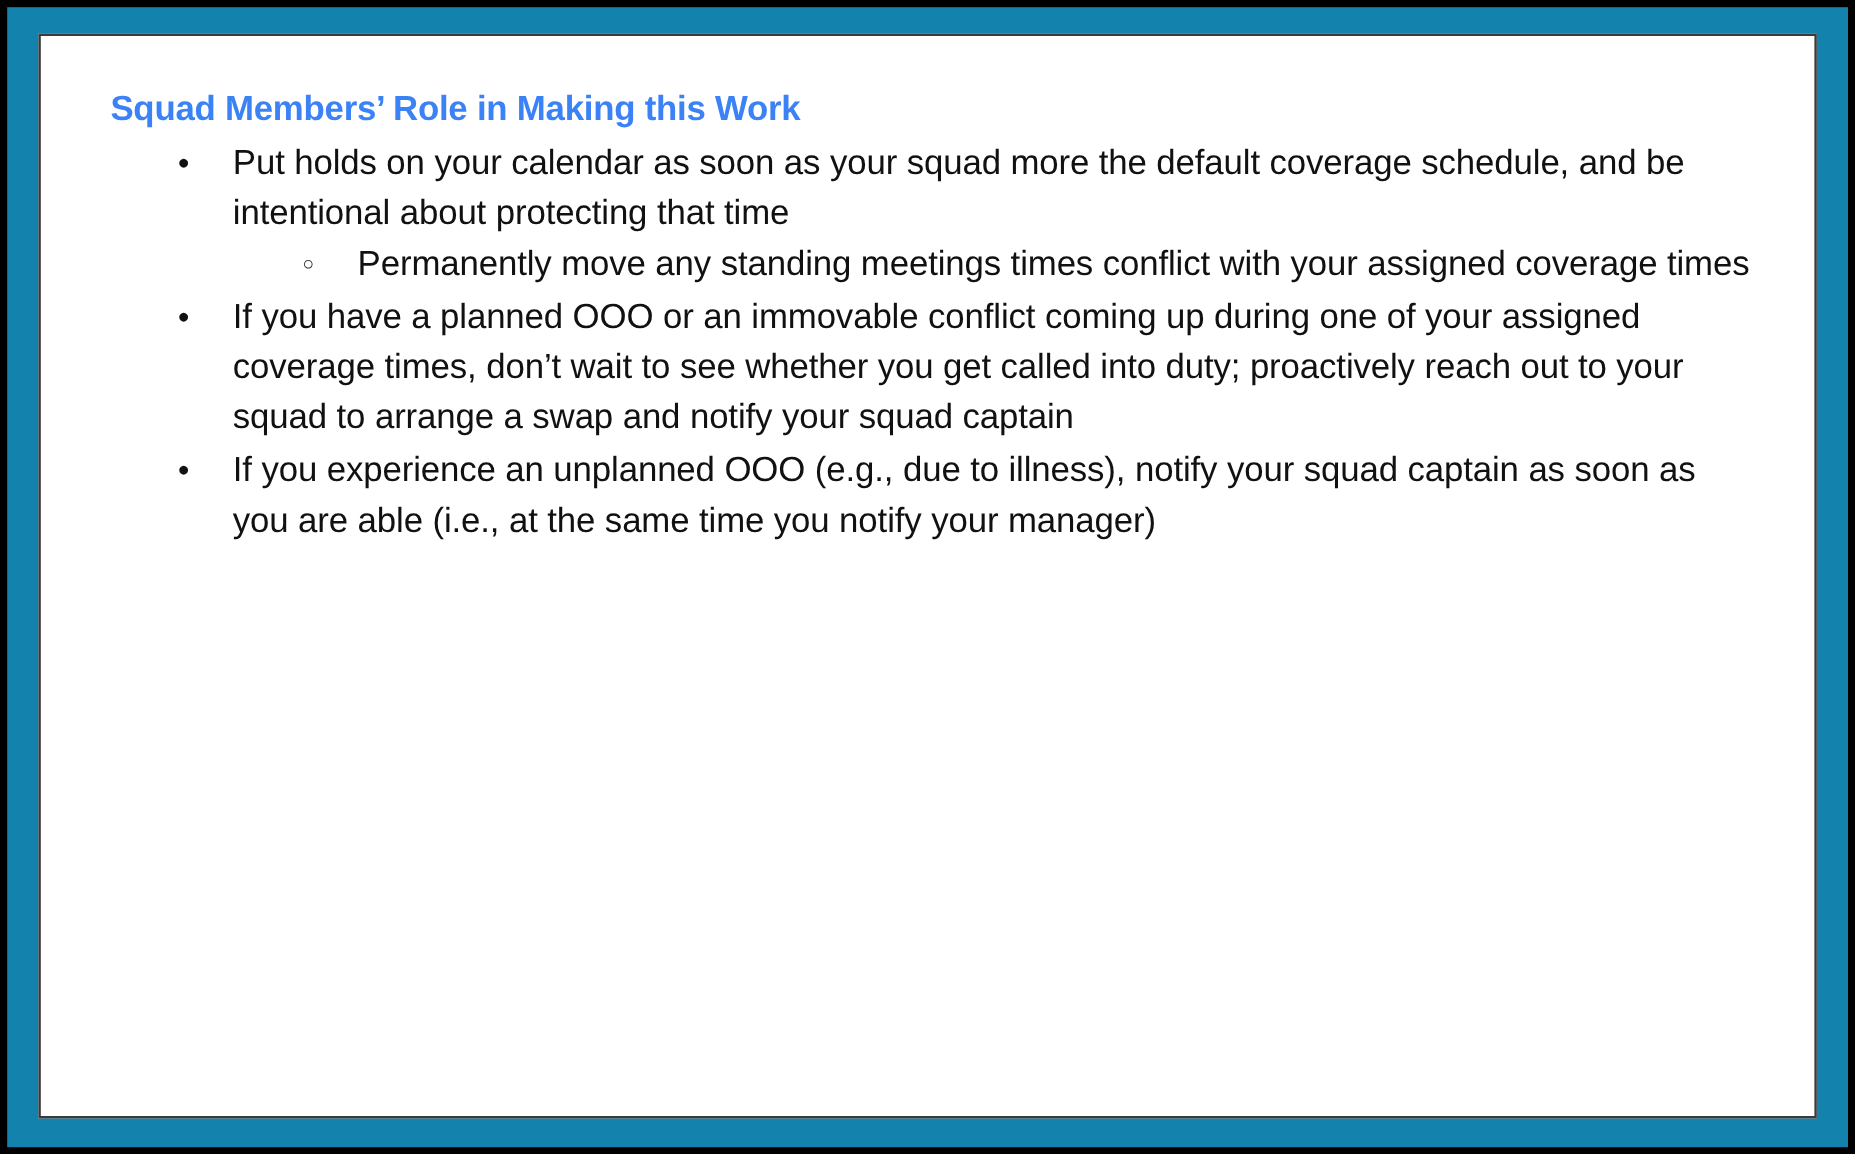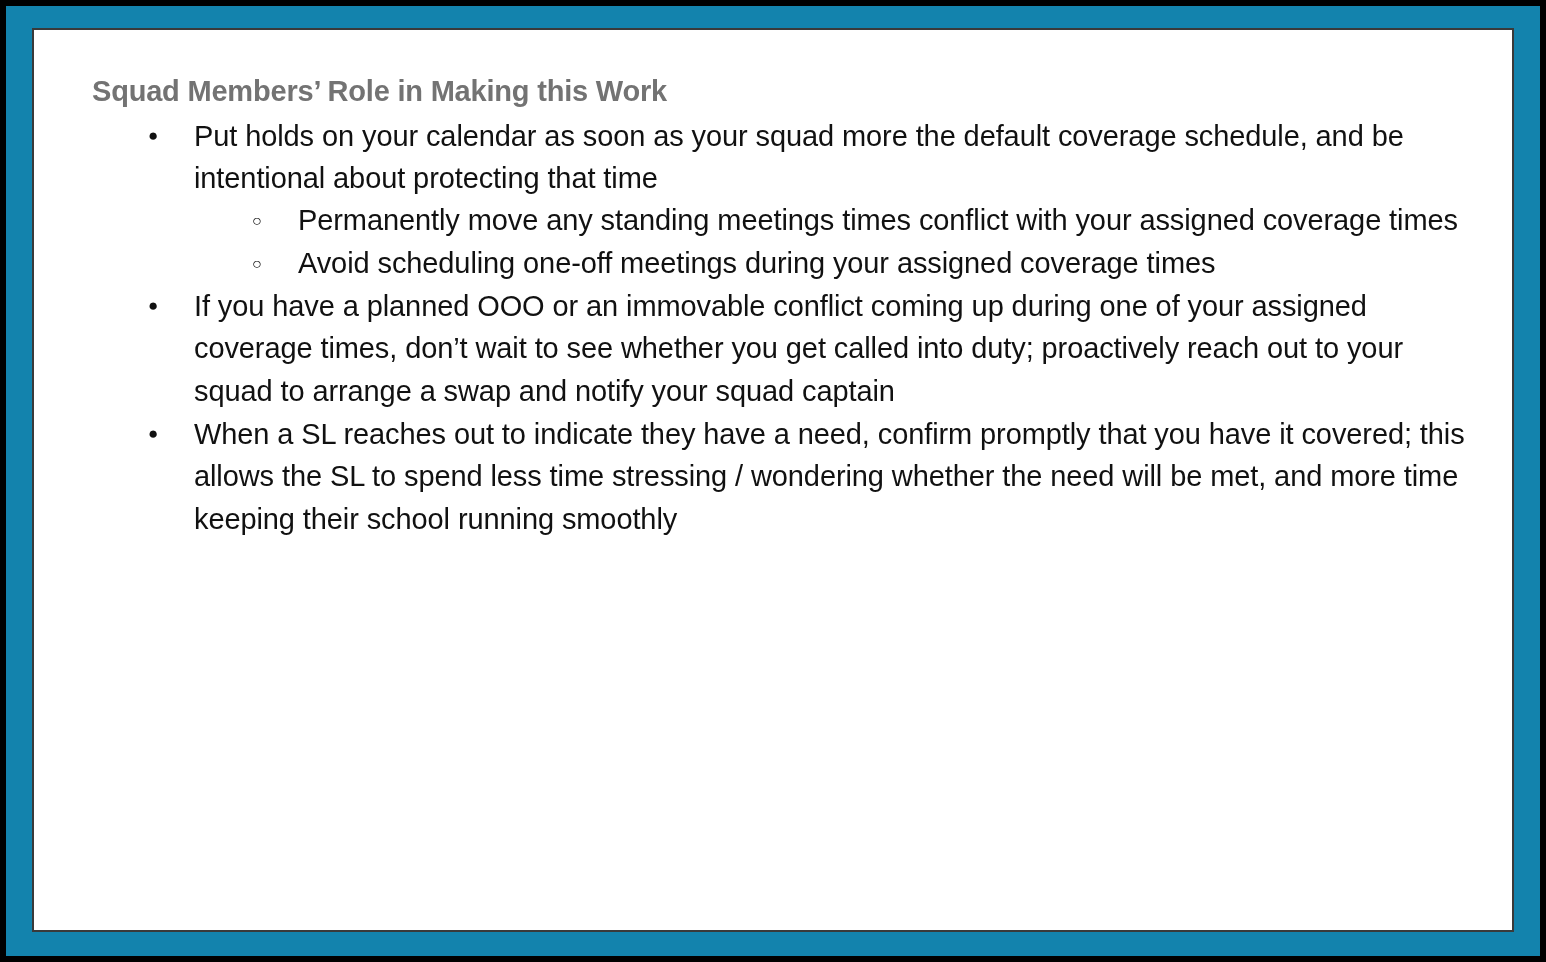--- a/index.html
+++ b/index.html
@@ -32,21 +32,21 @@
     width: 100%;
     height: 100%;
     background: #FFFFFF;
     border: 2px solid #3a3a3a;
     padding: 44px 46px 20px 34px;
     overflow: hidden;
   }
   .title {
     font-size: 29px;
     font-weight: bold;
-    color: #737373;
+    color: #3b82f6;
     letter-spacing: -0.2px;
     margin: 0 0 6px 24px;
     line-height: 1.2;
   }
   ul.level1 {
     list-style: none;
     margin: 0;
     padding: 0 0 0 74px;
   }
   ul.level1 > li {
@@ -103,33 +103,30 @@
 
       <ul class="level1">
 
         <li>
           <span>Put holds on your calendar as soon as your squad more the default coverage schedule, and be intentional about protecting that time</span>
           <div class="nested-wrap">
             <ul class="level2">
               <li>
                 <span>Permanently move any standing meetings times conflict with your assigned coverage times</span>
               </li>
-              <li>
-                <span>Avoid scheduling one-off meetings during your assigned coverage times</span>
-              </li>
             </ul>
           </div>
         </li>
 
         <li>
           <span>If you have a planned OOO or an immovable conflict coming up during one of your assigned coverage times, don’t wait to see whether you get called into duty; proactively reach out to your squad to arrange a swap and notify your squad captain</span>
         </li>
 
+        <li>
+          <span>If you experience an unplanned OOO (e.g., due to illness), notify your squad captain as soon as you are able (i.e., at the same time you notify your manager)</span>
+        </li>
 
-        <li>
-          <span>When a SL reaches out to indicate they have a need, confirm promptly that you have it covered; this allows the SL to spend less time stressing / wondering whether the need will be met, and more time keeping their school running smoothly</span>
-        </li>
 
       </ul>
 
     </div>
   </div>
 </div>
 
 </body></html>

